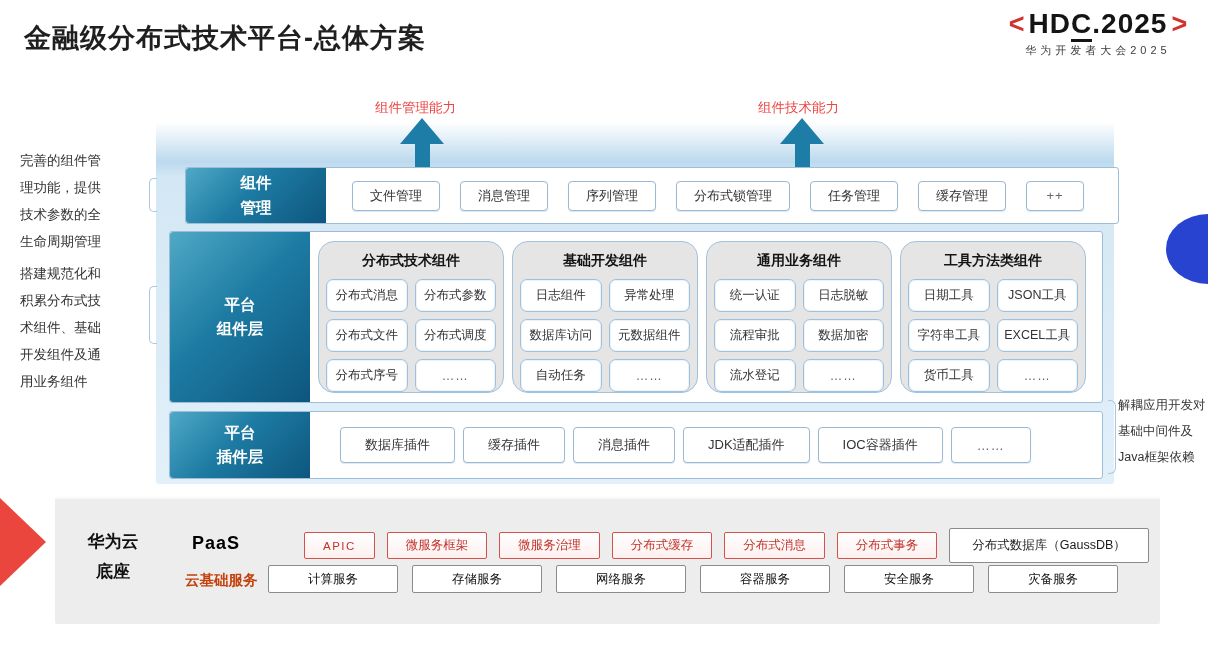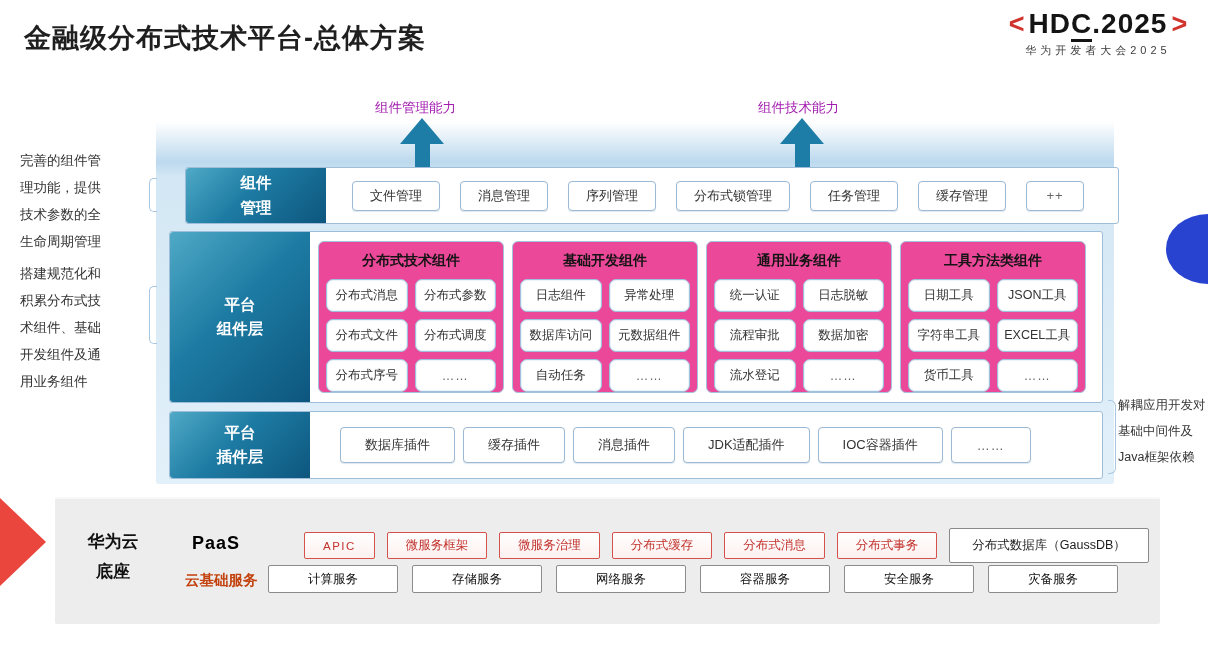--- a/index.html
+++ b/index.html
@@ -13,41 +13,41 @@
   .logo-row { display:flex; align-items:center; justify-content:center; gap:4px; }
   .logo-bracket { color:#d0342c; font-size:27px; font-weight:bold; line-height:1; }
   .logo-text { color:#141414; font-size:28px; font-weight:bold; letter-spacing:1px; line-height:1; }
   .logo-c { border-bottom:3px solid #141414; }
   .logo-sub { margin-top:5px; font-size:11px; color:#3c3c3c; letter-spacing:4px; }
 
   
   .backdrop { position:absolute; left:156px; top:122px; width:958px; height:362px;
     background:linear-gradient(180deg,#ffffff 0%,#bcd9ee 11%,#d3e7f4 15%,#e2f0f9 100%);
     border-radius:3px; }
-  .cap-label { position:absolute; top:99px; font-size:13.5px; color:#a21caf; }
+  .cap-label { position:absolute; top:99px; font-size:13.5px; color:#ef4444; }
   .arrow-up { position:absolute; width:44px; }
   .arrow-head { width:0; height:0; border-left:22px solid transparent; border-right:22px solid transparent; border-bottom:26px solid #1e7da7; }
   .arrow-stem { width:15px; height:23px; margin:0 auto; background:#1e7da7; }
 
   
   .layer-row { position:absolute; left:169px; width:934px; background:#ffffff; border:1px solid #9dbdd9; border-radius:3px; display:flex; z-index:2; }
   .layer-label { width:140px; flex:0 0 140px; display:flex; align-items:center; justify-content:center; text-align:center;
     color:#ffffff; font-size:15.5px; font-weight:bold; line-height:1.55; white-space:pre-line;
     background:linear-gradient(135deg,#4fa9c6 0%,#1d7ba3 45%,#0d567e 100%); border-radius:3px 0 0 3px; }
   .row-items { flex:1; display:flex; align-items:center; }
   .chip { display:inline-flex; align-items:center; justify-content:center; background:#ffffff;
     border:1px solid #9cb8d2; border-radius:4px; color:#333333; font-size:13px;
     box-shadow:0 1px 1px rgba(120,160,195,.25); }
   .chip.mgmt { height:30px; padding:0 17px; min-width:58px; }
   .chip.plugin { height:36px; padding:0 24px; min-width:80px; }
   .muted { color:#666666; letter-spacing:1px; }
 
   
   .groups { flex:1; display:flex; gap:8px; padding:9px 0 9px 8px; }
-  .group { width:186px; flex:0 0 186px; background:#ec4899; border:1px solid #a3c2dd; border-radius:6px; padding:8px 7px 7px; display:flex; flex-direction:column; }
+  .group { width:186px; flex:0 0 186px; background:#e5e5e5; border:1px solid #a3c2dd; border-radius:16px; padding:8px 7px 7px; display:flex; flex-direction:column; }
   .group-title { text-align:center; font-size:14px; font-weight:bold; color:#141414; margin:2px 0 9px; }
   .group-grid { display:grid; grid-template-columns:1fr 1fr; gap:7px; }
   .chip.comp { height:33px; border-radius:7px; border:1px solid #9fc0dc; font-size:12.5px; padding:0 2px; box-shadow:inset 0 0 0 1px rgba(180,210,235,.25); }
 
   
   .note { position:absolute; font-size:13.5px; color:#333333; line-height:27px; text-align:left; white-space:pre-line; }
   .bracket-left { position:absolute; left:149px; width:8px; border:1px solid #a9c7e0; border-right:none; border-radius:5px 0 0 5px; }
   .bracket-right { position:absolute; left:1108px; width:8px; border:1px solid #a9c7e0; border-left:none; border-radius:0 6px 6px 0; }
 
   

